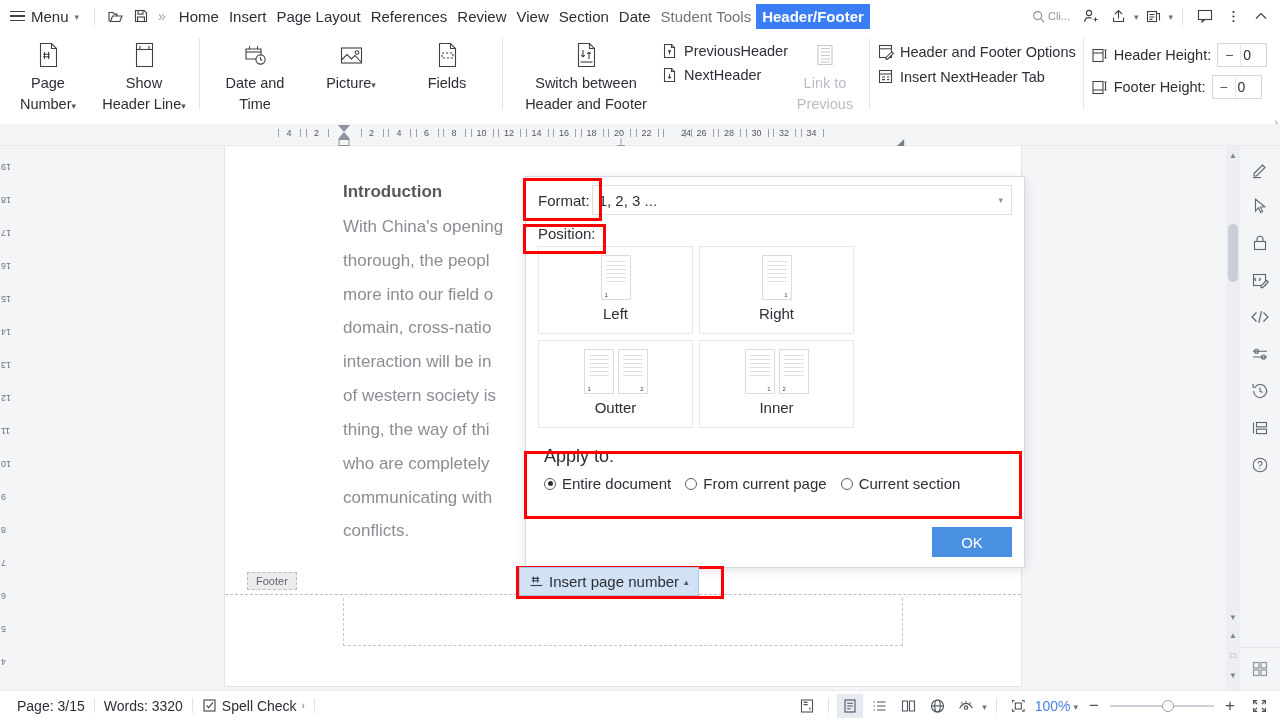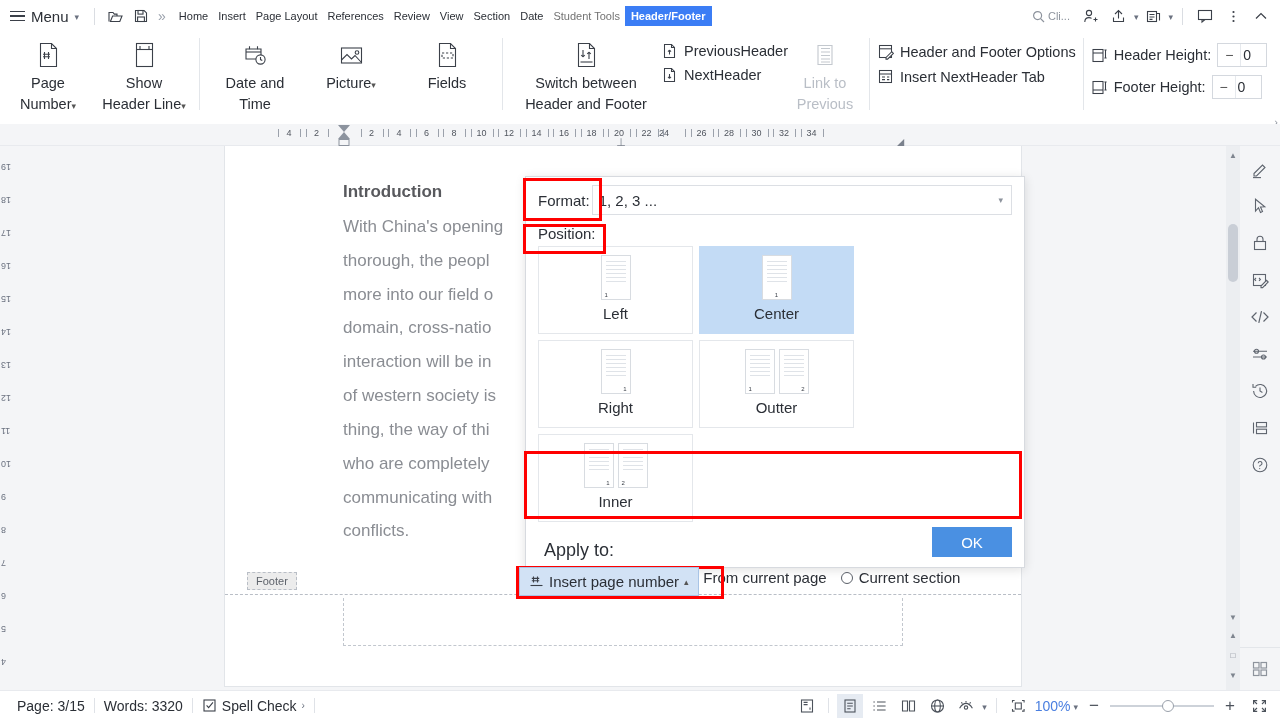--- a/index.html
+++ b/index.html
@@ -21,21 +21,21 @@
   .menu-btn { display: flex; align-items: center; gap: 6px; padding: 0 8px 0 10px; height: 30px; color: #2b2f36; font-size: 15px; cursor: default; }
   .hamburger { display: inline-block; width: 15px; height: 11px; position: relative; }
   .hamburger i { position: absolute; left: 0; width: 15px; height: 1.6px; background: #3b4049; }
   .hamburger i:nth-child(1){ top:0; } .hamburger i:nth-child(2){ top:4.7px; } .hamburger i:nth-child(3){ top:9.4px; }
   .caret-tiny { font-size: 9px; color: #6b7280; transform: translateY(1px); }
   .vsep { width: 1px; height: 17px; background: #dadde2; margin: 0 7px; }
   .icon-btn { width: 26px; height: 26px; display: flex; align-items: center; justify-content: center; cursor: default; }
   .chev-more { color: #9aa1ac; font-size: 14px; padding: 0 4px; }
 
   .tabs { display: flex; align-items: center; height: 32px; margin-left: 4px; }
-  .tab { font-size: 11px; color: #2b2f36; padding: 3px 5px; cursor: default; white-space: nowrap; }
+  .tab { font-size: 15px; color: #2b2f36; padding: 3px 5px; cursor: default; white-space: nowrap; }
   .tab.blue { color: #737373; }
   .tab.active { background: #3b7df5; color: #ffffff; font-weight: bold; padding: 4px 6px; }
 
   .topright { margin-left: auto; display: flex; align-items: center; padding-right: 6px; gap: 2px; }
   .searchbox { display: flex; align-items: center; gap: 3px; color: #8d939d; font-size: 11px; padding-right: 6px; }
 
   
   .ribbon {
     position: absolute; top: 32px; left: 0; width: 1280px; height: 92px;
     background: #ffffff; display: flex; align-items: flex-start; padding-top: 2px;
@@ -466,21 +466,21 @@
         <div class="rbar" style="left: 349px;"></div>
         <div class="rtick" style="left: 365.5px;">18</div>
         <div class="rbar" style="left: 354.5px;"></div>
         <div class="rbar" style="left: 376.5px;"></div>
         <div class="rtick" style="left: 393px;">20</div>
         <div class="rbar" style="left: 382px;"></div>
         <div class="rbar" style="left: 404px;"></div>
         <div class="rtick" style="left: 420.5px;">22</div>
         <div class="rbar" style="left: 409.5px;"></div>
         <div class="rbar" style="left: 431.5px;"></div>
-        <div class="rtick" style="left: 438px;">24</div>
+        <div class="rtick" style="left: 460px;">24</div>
         <div class="rbar" style="left: 437px;"></div>
         <div class="rbar" style="left: 459px;"></div>
         <div class="rtick" style="left: 475.5px;">26</div>
         <div class="rbar" style="left: 464.5px;"></div>
         <div class="rbar" style="left: 486.5px;"></div>
         <div class="rtick" style="left: 503px;">28</div>
         <div class="rbar" style="left: 492px;"></div>
         <div class="rbar" style="left: 514px;"></div>
         <div class="rtick" style="left: 530.5px;">30</div>
         <div class="rbar" style="left: 519.5px;"></div>
@@ -559,34 +559,20 @@
               <i></i>
               <i></i>
               <i></i>
               <i></i>
               <i></i>
               <span class="pn l">1</span>
           </div>
         </div>
         <div class="cap">Left</div>
       </div>
-      <div class="poscell sel">
-        <div class="thumbs">
-          <div class="thumb">
-            <i></i>
-              <i></i>
-              <i></i>
-              <i></i>
-              <i></i>
-              <i></i>
-              <span class="pn c">1</span>
-          </div>
-        </div>
-        <div class="cap">Center</div>
-      </div>
       <div class="poscell">
         <div class="thumbs">
           <div class="thumb">
             <i></i>
               <i></i>
               <i></i>
               <i></i>
               <i></i>
               <i></i>
               <span class="pn r">1</span>

